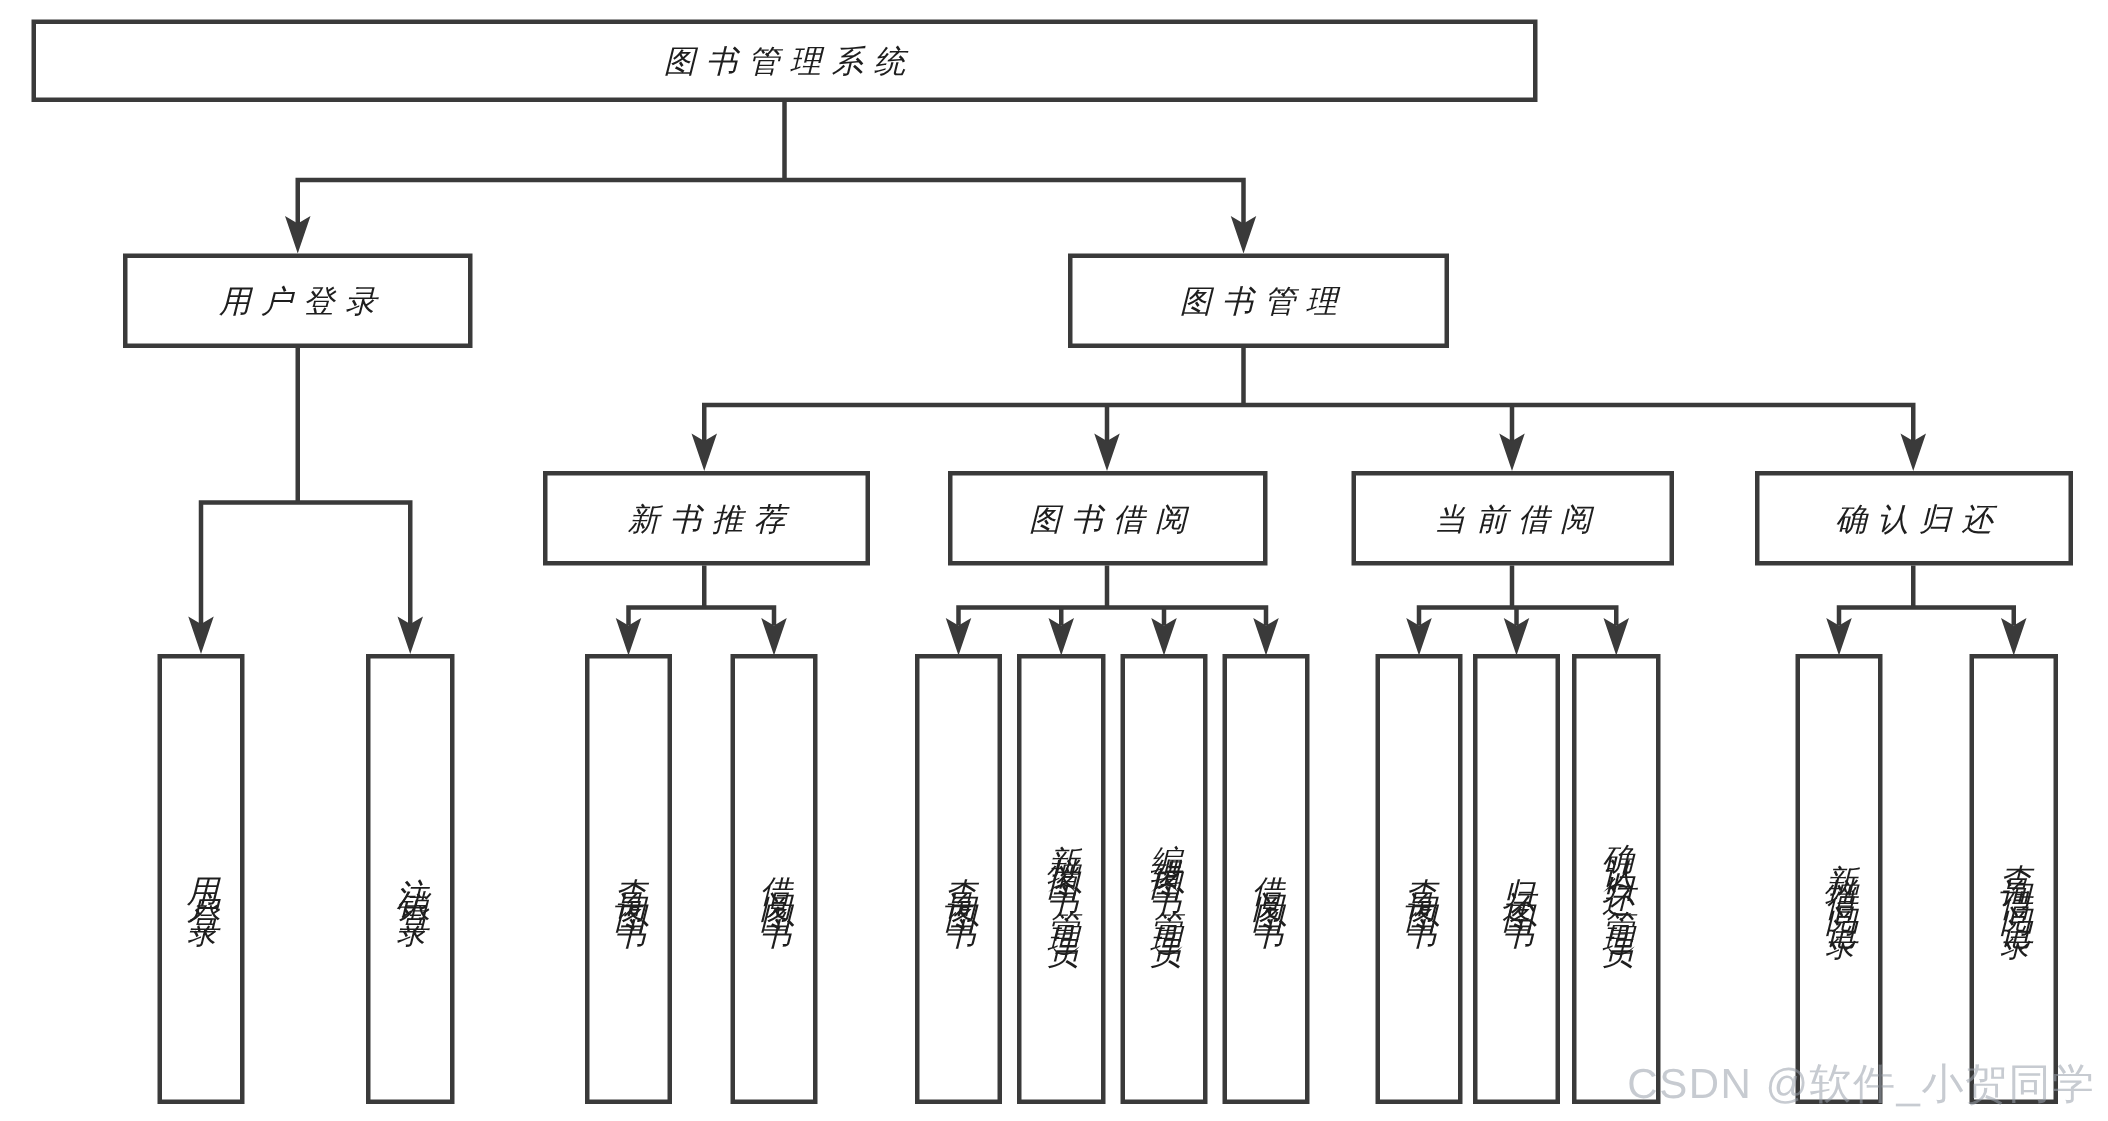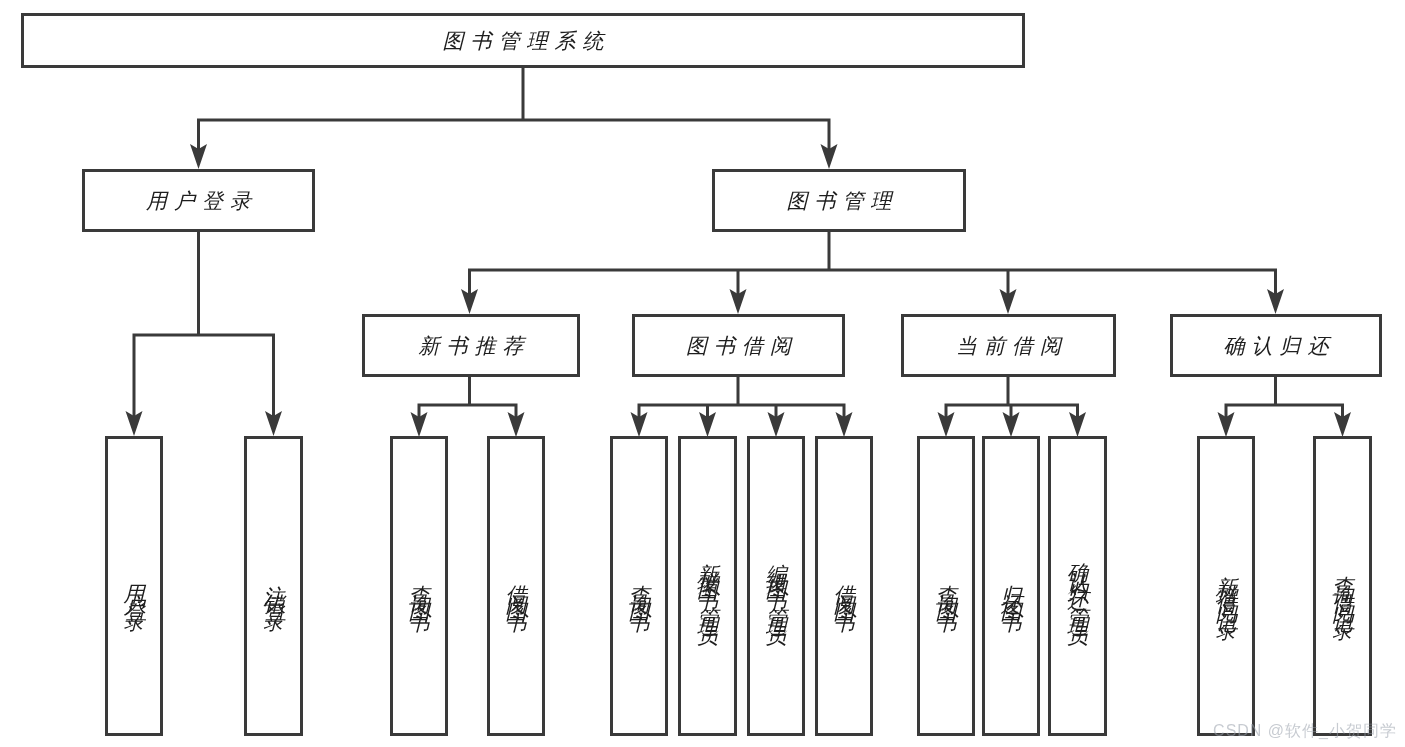--- a/index.html
+++ b/index.html
@@ -57,21 +57,21 @@
     writing-mode:vertical-rl;
     text-orientation:mixed;
     letter-spacing:9px;
     text-indent:0;
     font-size:21px;
   }
   .watermark{
     position:absolute;
     right:8px;
     bottom:5px;
-    font-size:16px;
+    font-size:28px;
     letter-spacing:1px;
     color:var(--watermark);
     opacity:0.55;
     z-index:5;
     white-space:nowrap;
   }
 </style>
 </head>
 <body>
 

